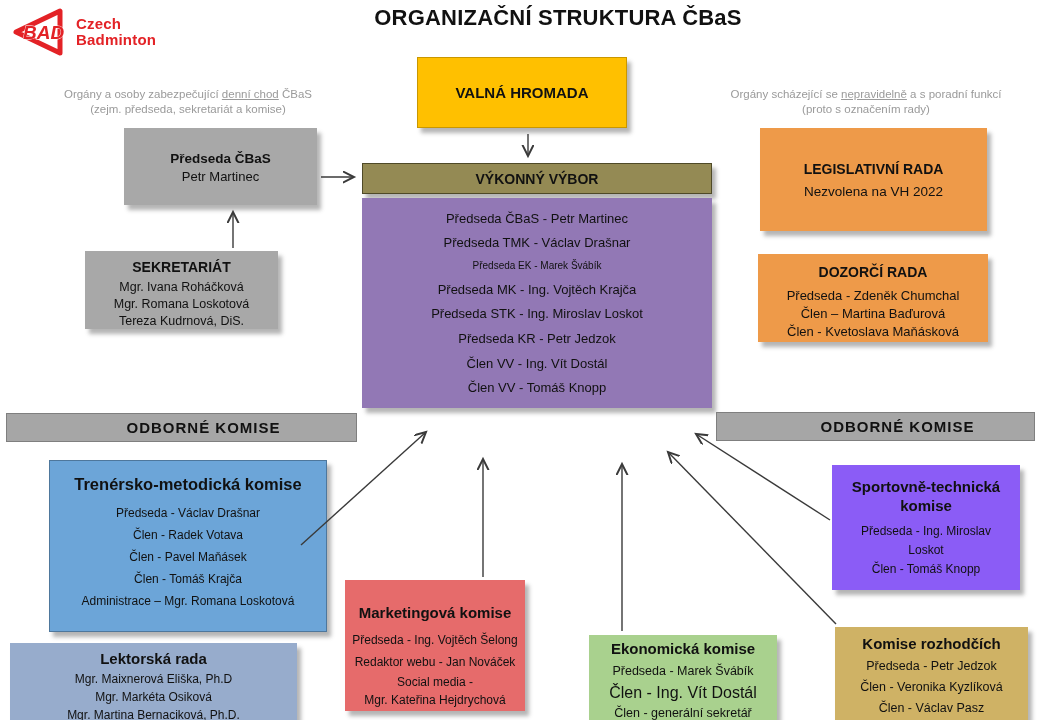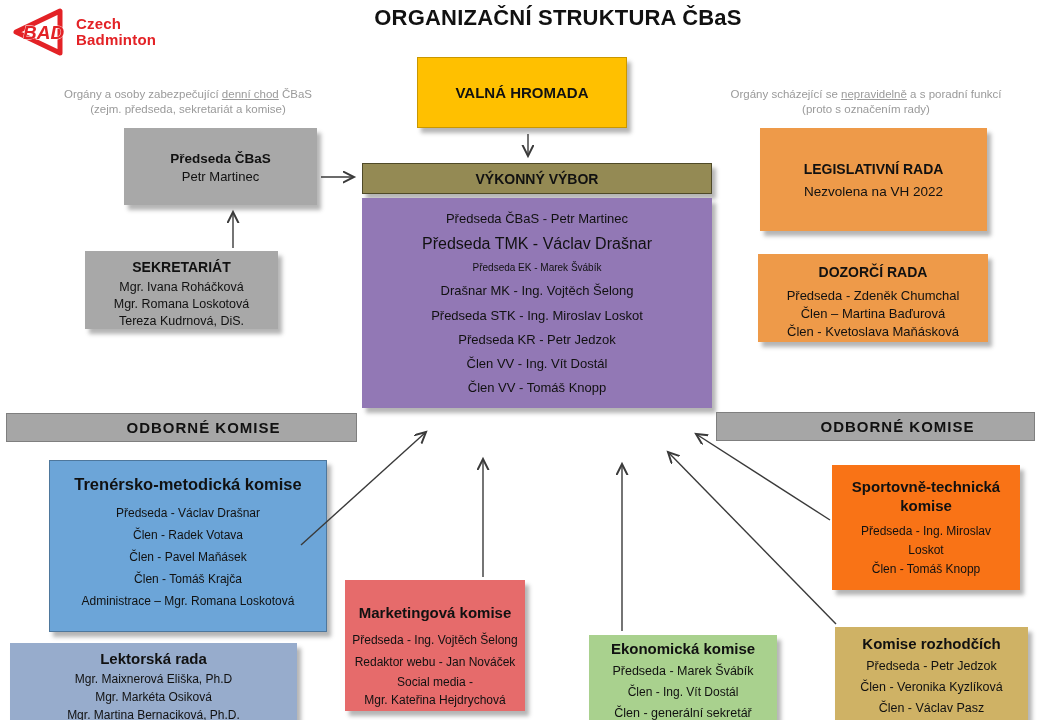--- a/index.html
+++ b/index.html
@@ -80,23 +80,23 @@
   <div class="box vcenter" style="left: 417px; top: 57px; width: 210px; height: 71px; border: 1px solid rgb(201, 151, 0); background-color: rgb(255, 192, 0);">
     <div class="b" style="font-size:15px;">VALNÁ HROMADA</div>
   </div>
 
   <div class="box vcenter" style="left: 362px; top: 163px; width: 350px; height: 31px; border: 1.5px solid rgb(79, 74, 40); background-color: rgb(148, 138, 84);">
     <div class="b" style="font-size:14px;">VÝKONNÝ VÝBOR</div>
   </div>
 
   <div class="box" style="left: 362px; top: 198px; width: 350px; height: 210px; justify-content: space-around; padding: 8px 0px; background-color: rgb(146, 120, 181);">
     <div class="member" style="font-size:13px;">Předseda ČBaS - Petr Martinec</div>
-    <div class="member" style="font-size:16px;">Předseda TMK - Václav Drašnar</div>
+    <div class="member" style="font-size:13px;">Předseda TMK - Václav Drašnar</div>
     <div class="member" style="font-size:10px;">Předseda EK - Marek Švábík</div>
-    <div class="member" style="font-size:13px;">Drašnar MK - Ing. Vojtěch Šelong</div>
+    <div class="member" style="font-size:13px;">Předseda MK - Ing. Vojtěch Krajča</div>
     <div class="member" style="font-size:13px;">Předseda STK - Ing. Miroslav Loskot</div>
     <div class="member" style="font-size:13px;">Předseda KR - Petr Jedzok</div>
     <div class="member" style="font-size:13px;">Člen VV - Ing. Vít Dostál</div>
     <div class="member" style="font-size:13px;">Člen VV - Tomáš Knopp</div>
   </div>
 
   <div class="box vcenter" style="left: 760px; top: 128px; width: 227px; height: 103px; background-color: rgb(238, 154, 73);">
     <div class="b" style="font-size:14px; margin-bottom:8px;">LEGISLATIVNÍ RADA</div>
     <div class="member" style="font-size:13.5px;">Nezvolena na VH 2022</div>
   </div>
@@ -142,25 +142,25 @@
     <div class="b" style="font-size:15px; margin-bottom:8px;">Marketingová komise</div>
     <div class="member" style="line-height:22px;">Předseda - Ing. Vojtěch Šelong</div>
     <div class="member" style="line-height:22px;">Redaktor webu - Jan Nováček</div>
     <div class="member" style="line-height:18px;">Social media -</div>
     <div class="member" style="line-height:18px;">Mgr. Kateřina Hejdrychová</div>
   </div>
 
   <div class="box" style="left: 589px; top: 635px; width: 188px; height: 85px; padding-top: 5px; background-color: rgb(169, 209, 142);">
     <div class="b" style="font-size:15px; margin-bottom:4px;">Ekonomická komise</div>
     <div class="member" style="font-size:12.5px; line-height:21px;">Předseda - Marek Švábík</div>
-    <div class="member" style="font-size:12px; line-height:21px;">Člen - Ing. Vít Dostál</div>
+    <div class="member" style="font-size:16px; line-height:21px;">Člen - Ing. Vít Dostál</div>
     <div class="member" style="font-size:12.5px; line-height:21px;">Člen - generální sekretář</div>
   </div>
 
-  <div class="box vcenter" style="left: 832px; top: 465px; width: 188px; height: 125px; padding: 8px 14px; background-color: #f97316;">
+  <div class="box vcenter" style="left: 832px; top: 465px; width: 188px; height: 125px; padding: 8px 14px; background-color: #8b5cf6;">
     <div class="b" style="font-size:15px; line-height:19px; margin-bottom:7px;">Sportovně-technická komise</div>
     <div class="member" style="line-height:19px;">Předseda - Ing. Miroslav Loskot</div>
     <div class="member" style="line-height:19px;">Člen - Tomáš Knopp</div>
   </div>
 
   <div class="box" style="left: 835px; top: 627px; width: 193px; height: 93px; padding-top: 8px; background-color: rgb(207, 178, 101);">
     <div class="b" style="font-size:15px; margin-bottom:4px;">Komise rozhodčích</div>
     <div class="member" style="font-size:12.5px; line-height:21px;">Předseda - Petr Jedzok</div>
     <div class="member" style="font-size:12.5px; line-height:21px;">Člen - Veronika Kyzlíková</div>
     <div class="member" style="font-size:12.5px; line-height:21px;">Člen - Václav Pasz</div>

